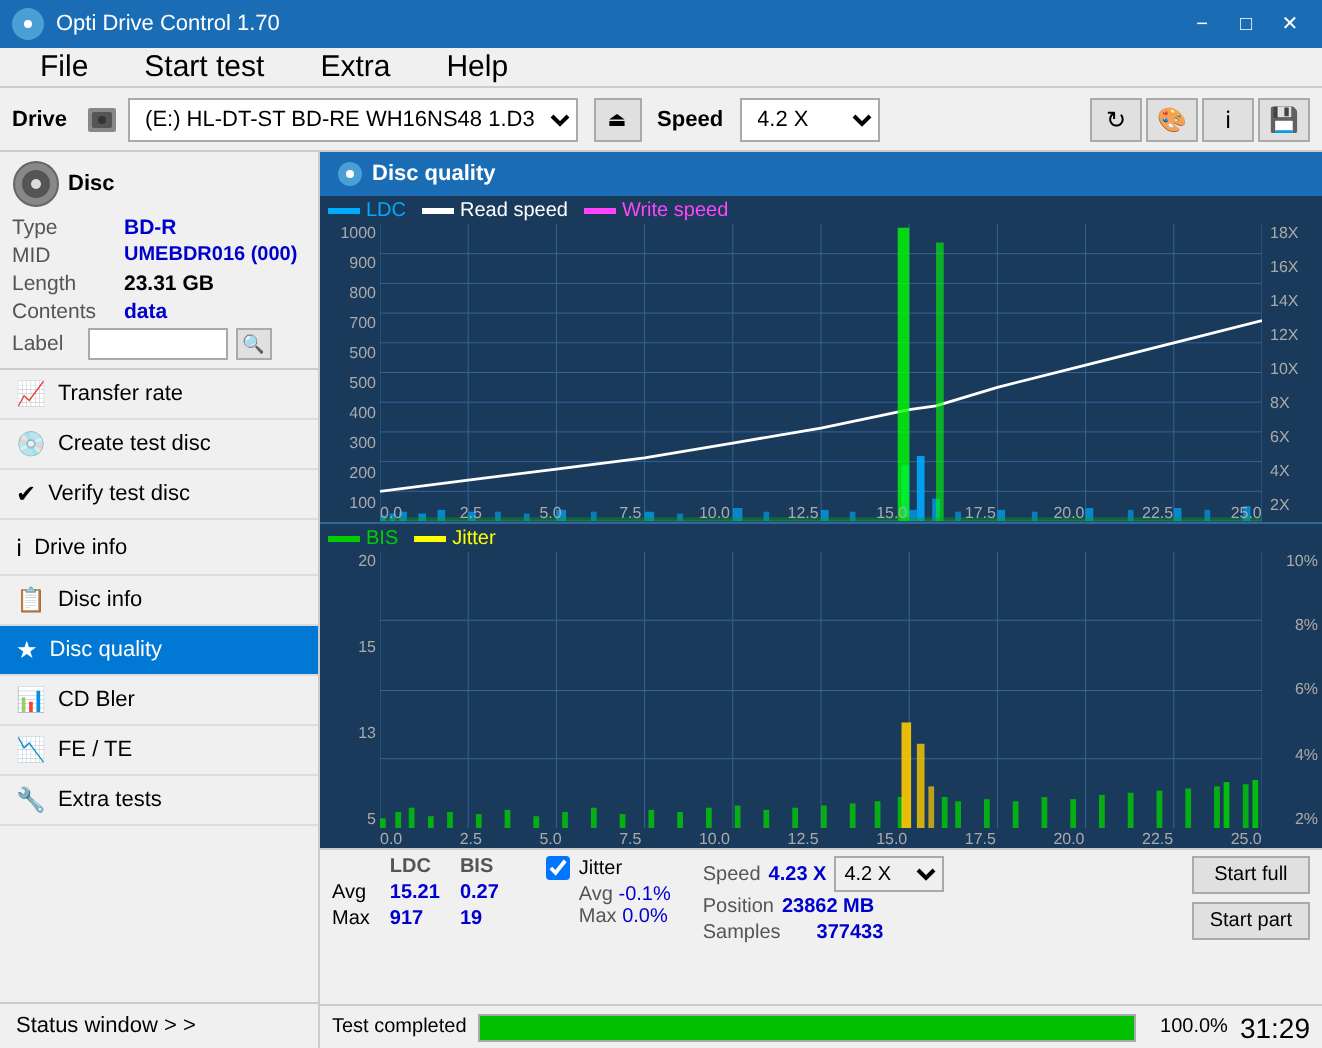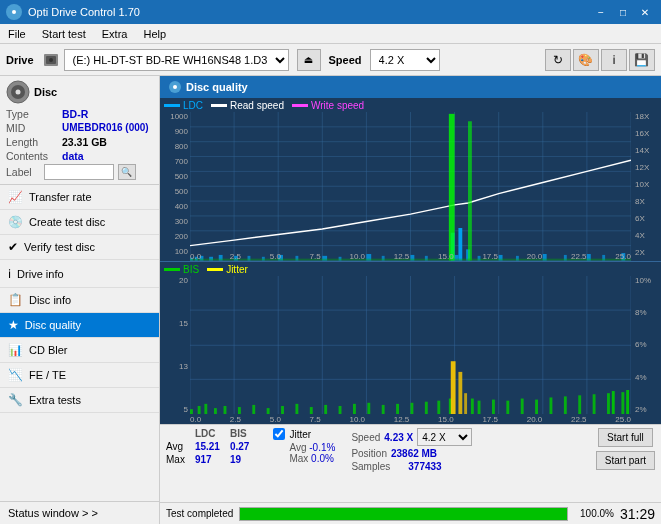--- a/index.html
+++ b/index.html
@@ -23,21 +23,21 @@
     
     .menu-bar {
       background: #f0f0f0;
       border-bottom: 1px solid #ccc;
       display: flex;
       padding: 2px 4px;
       height: 20px;
       align-items: center;
       gap: 8px;
     }
-    .menu-item { font-size: 11px; padding: 1px 4px; cursor: pointer; color: #000; }
+    .menu-item { font-size: 15px; padding: 1px 4px; cursor: pointer; color: #000; margin-left: 12px; }
 
     
     .drive-bar {
       background: #f0f0f0;
       border-bottom: 1px solid #ccc;
       display: flex;
       align-items: center;
       padding: 3px 6px;
       height: 32px;
       gap: 8px;
@@ -492,21 +492,21 @@
           </div>
         </div>
 
         <div style="position:absolute; left:0; top:14px; bottom:10px; width:30px; display:flex; flex-direction:column; justify-content:space-between; padding:0 2px;">
           <span style="font-size:8px; color:#aaa; text-align:right;">20</span>
           <span style="font-size:8px; color:#aaa; text-align:right;">15</span>
           <span style="font-size:8px; color:#aaa; text-align:right;">13</span>
           <span style="font-size:8px; color:#aaa; text-align:right;">5</span>
         </div>
 
-        <div style="position:absolute; right:0; top:14px; bottom:10px; width:28px; display:flex; flex-direction:column; justify-content:space-between; padding:0 2px;">
+        <div style="position:absolute; right:0; top:14px; bottom:10px; width:28px; display:flex; flex-direction:column; justify-content:space-between; padding:0 2px;align-items:flex-end;">
           <span style="font-size:8px; color:#aaa;">10%</span>
           <span style="font-size:8px; color:#aaa;">8%</span>
           <span style="font-size:8px; color:#aaa;">6%</span>
           <span style="font-size:8px; color:#aaa;">4%</span>
           <span style="font-size:8px; color:#aaa;">2%</span>
         </div>
 
         <svg style="position:absolute; left:30px; right:30px; top:14px; bottom:10px; width:calc(100% - 60px); height:calc(100% - 24px);" viewBox="0 0 460 130" preserveAspectRatio="none">
           <rect width="460" height="130" fill="#1a3a5c"></rect>
 
@@ -630,21 +630,21 @@
           <div style="display:flex; align-items:flex-end; gap:4px;">
             <span style="color:#555;">Position</span>
             <span style="color:#0000cc; font-weight:bold;">23862 MB</span>
           </div>
           <div style="display:flex; align-items:center; gap:4px;">
             <span style="color:#555;">Samples</span>
             <span style="color:#0000cc; font-weight:bold;margin-left:14px;">377433</span>
           </div>
         </div>
 
-        <div class="start-buttons" style="margin-left:auto;align-items:center;">
+        <div class="start-buttons" style="margin-left:auto;">
           <button class="start-btn">Start full</button>
           <button class="start-btn">Start part</button>
         </div>
       </div>
 
       <div class="progress-area">
         <span class="progress-label">Test completed</span>
         <div class="progress-bar-wrap">
           <div class="progress-bar-fill" style="width:100%"></div>
         </div>

